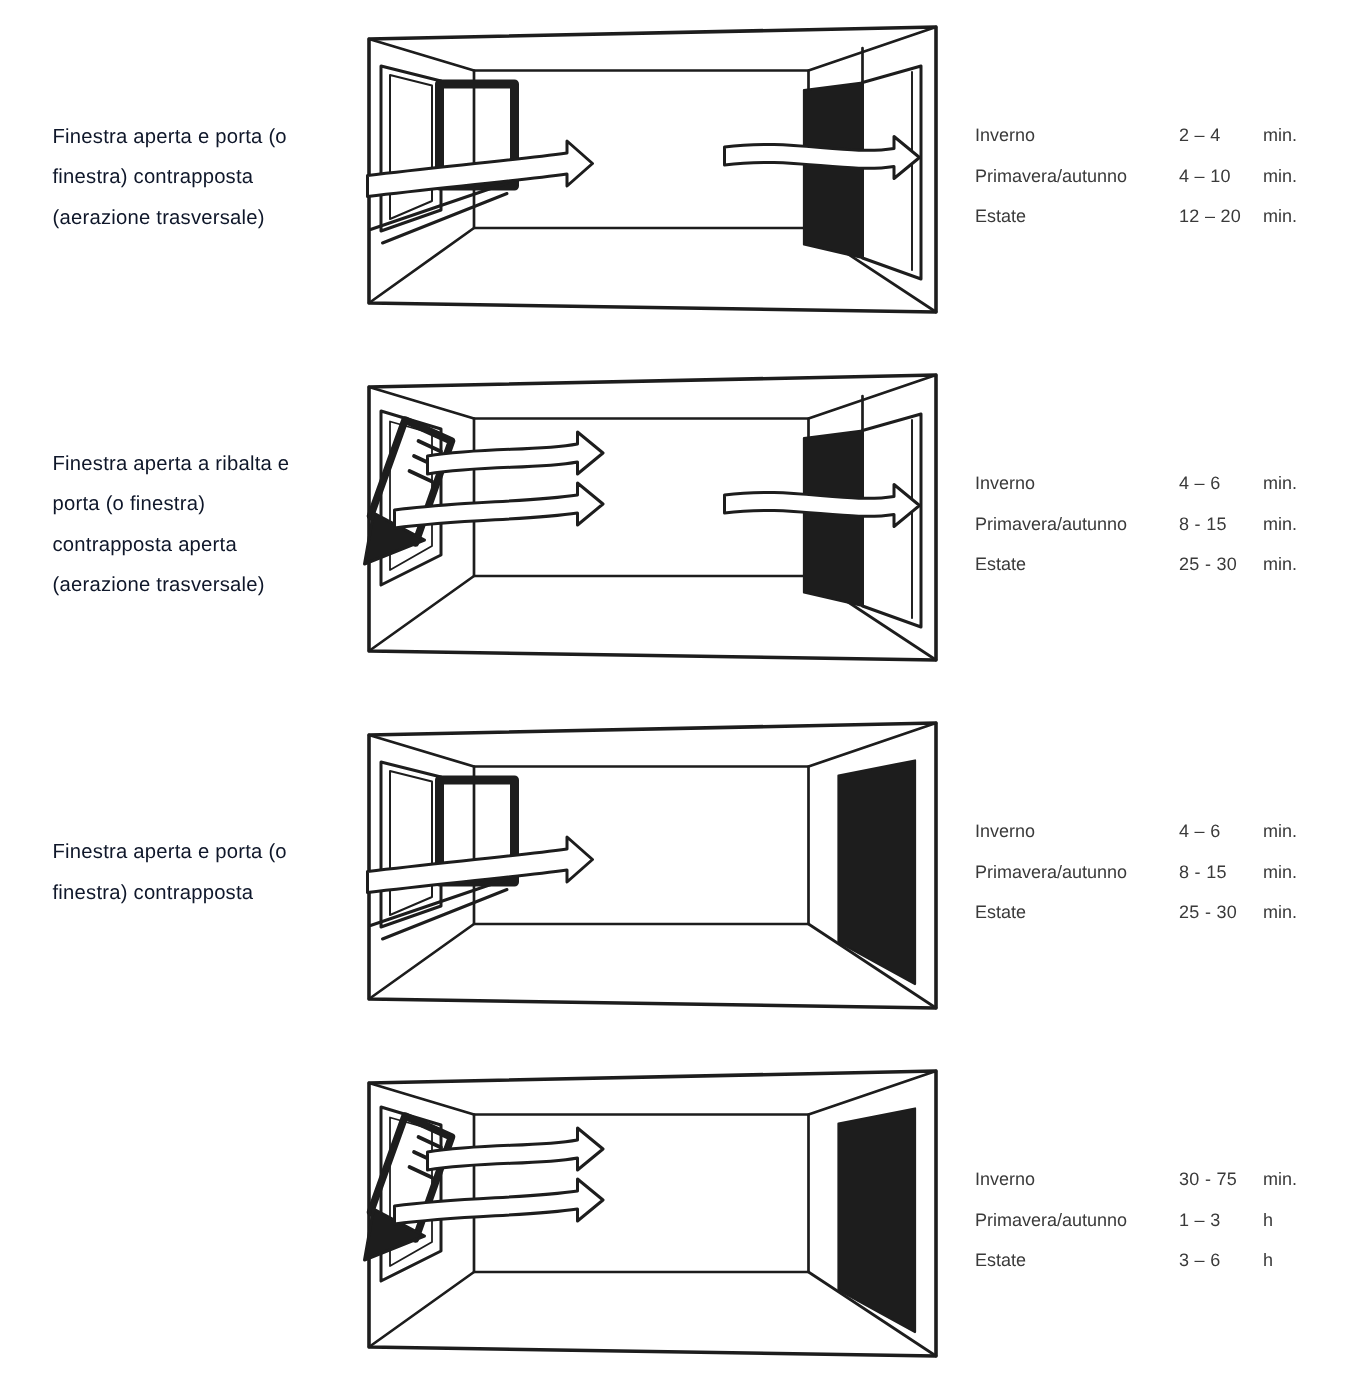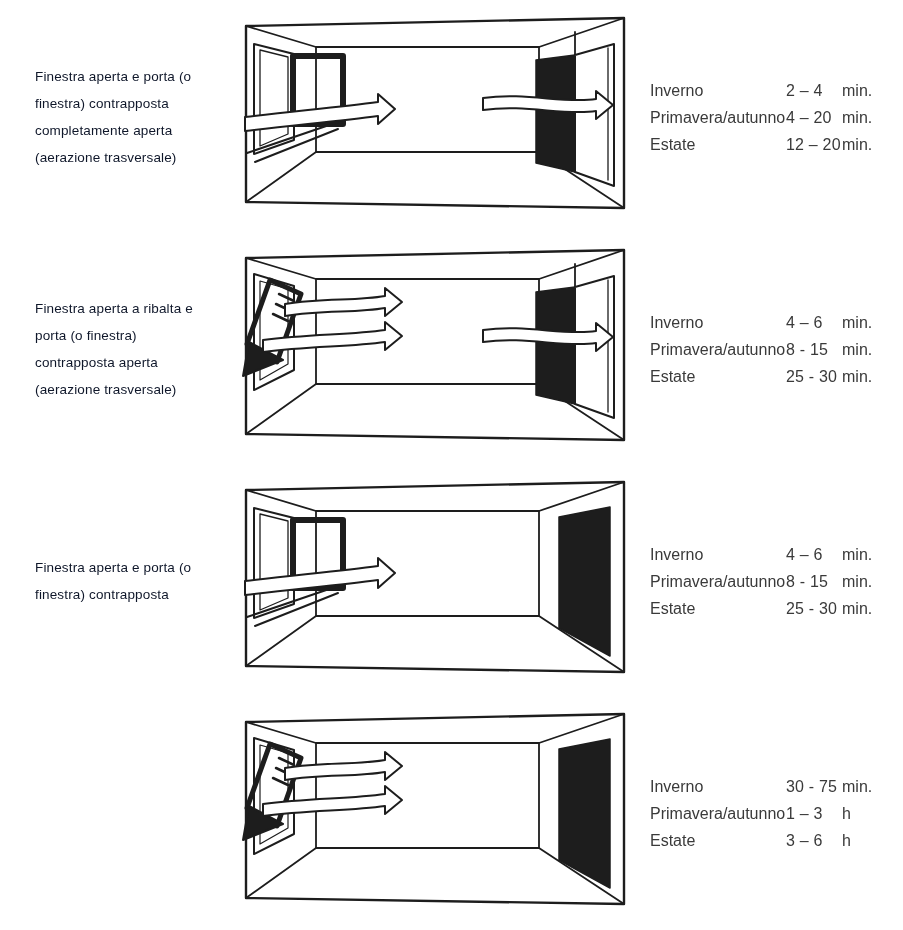--- a/index.html
+++ b/index.html
@@ -20,38 +20,37 @@
   .desc {
     padding-left: 35px;
     padding-right: 12px;
     font-size: 13.5px;
     line-height: 27px;
     color: #0f172a;
     letter-spacing: 0.15px;
   }
   .diagram { height: 210px; }
   .diagram svg { display: block; width: 395px; height: 210px; }
-  .times { padding-left: 13px; font-size: 16px; color: #3a3a3a; }
+  .times { padding-left: 13px; font-size: 12px; color: #3a3a3a; }
   .trow {
     display: grid;
     grid-template-columns: 136px 56px auto;
     line-height: 27px;
     white-space: nowrap;
   }
   .trow .range { letter-spacing: 0.2px; }
 </style>
 </head>
 <body>
 
 <div class="figure">
   <section class="vrow">
     <div class="desc">
         <div>Finestra  aperta e porta (o</div>
         <div>finestra) contrapposta</div>
-        <div>completamente aperta</div>
         <div>(aerazione trasversale)</div>
       </div>
     <div class="diagram">
       <svg xmlns="http://www.w3.org/2000/svg" aria-label="finestra aperta, porta contrapposta aperta, aerazione trasversale" viewBox="0 0 395 210">
           <g stroke="#1d1d1d" fill="none" stroke-linecap="round" stroke-linejoin="round">
             <polygon points="9,14 387,6 387,196 9,190" stroke-width="2.4"></polygon>
             <polygon points="79,35 302,35 302,140 79,140" stroke-width="1.8"></polygon>
             <line x1="9" y1="14" x2="79" y2="35" stroke-width="1.8"></line>
             <line x1="387" y1="6" x2="302" y2="35" stroke-width="1.8"></line>
             <line x1="9" y1="190" x2="79" y2="140" stroke-width="1.8"></line>
@@ -81,21 +80,21 @@
         </svg>
     </div>
     <div class="times">
         <div class="trow">
           <span class="season">Inverno</span>
           <span class="range">2 – 4</span>
           <span class="unit">min.</span>
         </div>
         <div class="trow">
           <span class="season">Primavera/autunno</span>
-          <span class="range">4 – 20</span>
+          <span class="range">4 – 10</span>
           <span class="unit">min.</span>
         </div>
         <div class="trow">
           <span class="season">Estate</span>
           <span class="range">12 – 20</span>
           <span class="unit">min.</span>
         </div>
       </div>
   </section>
 

